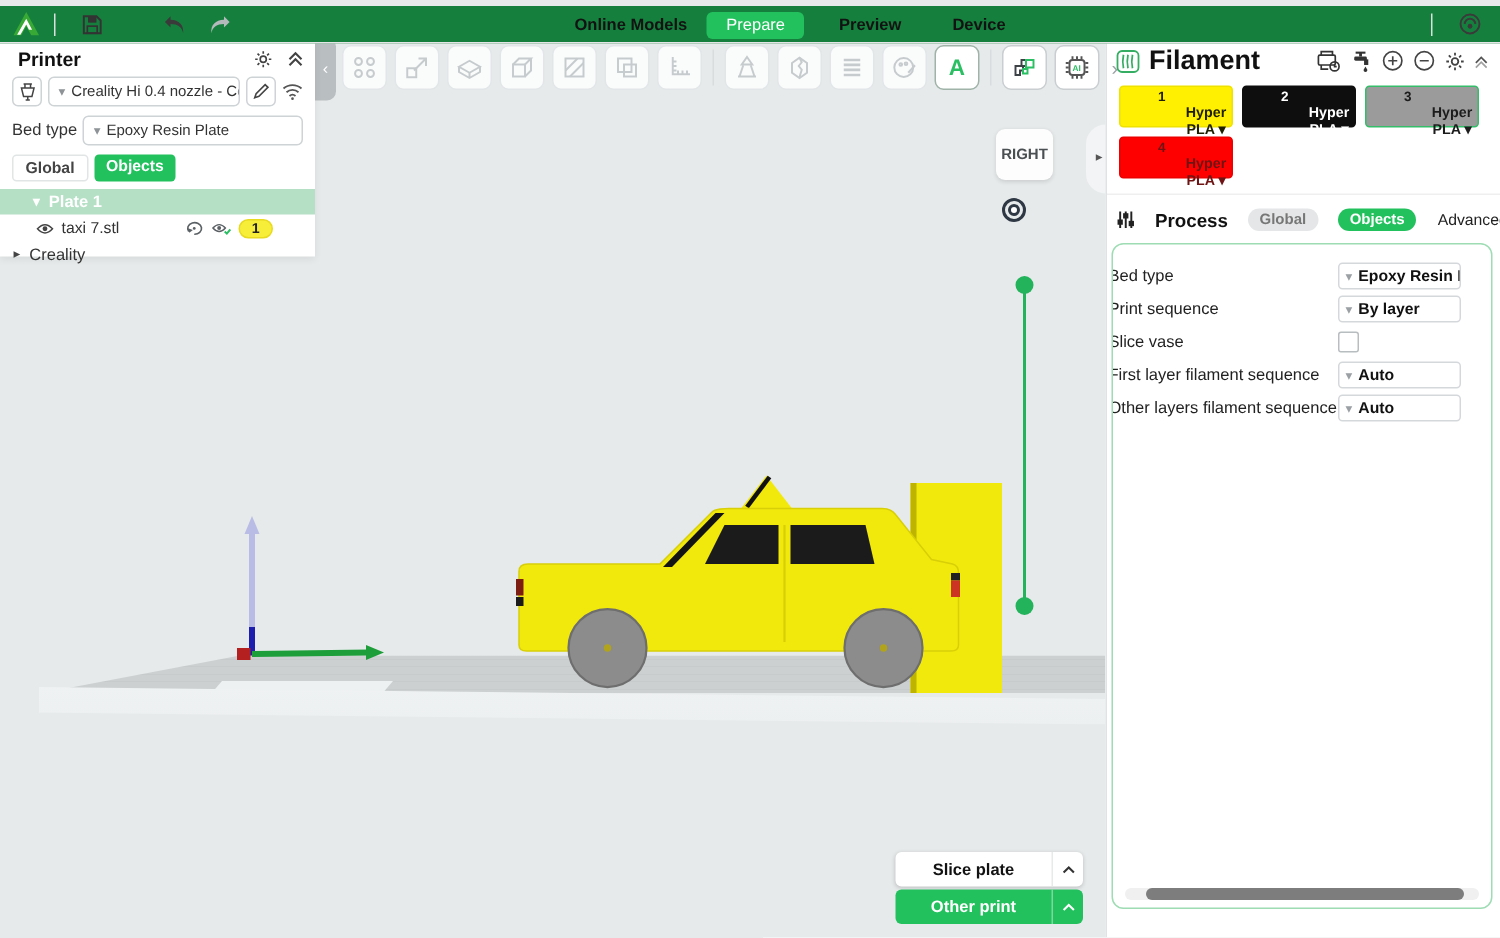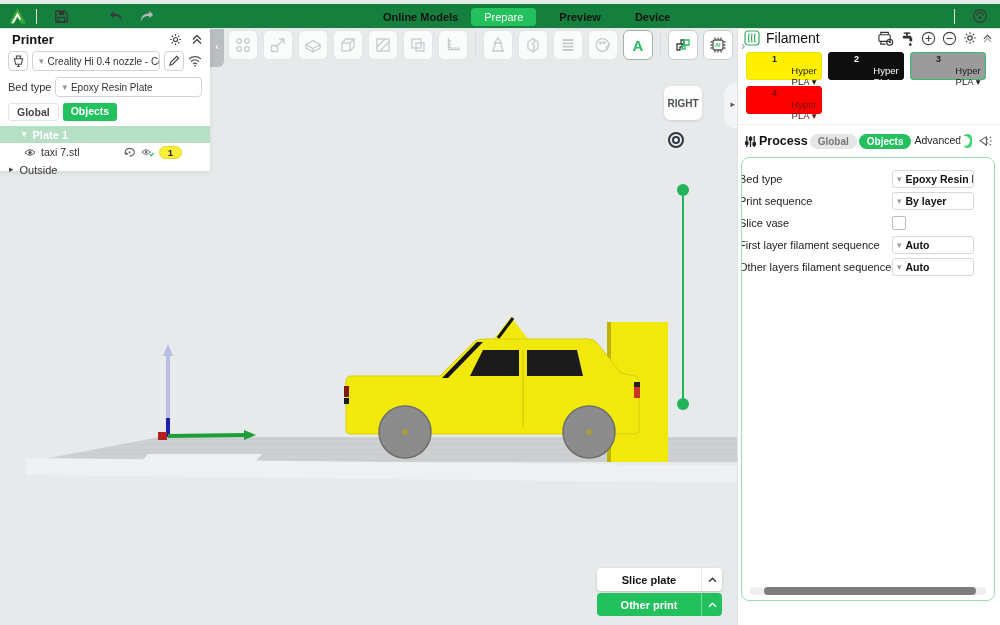--- a/index.html
+++ b/index.html
@@ -83,27 +83,27 @@
   .act-btn { position:absolute; left:597px; width:125px; height:23px; border-radius:4px; display:flex; align-items:stretch; overflow:hidden; cursor:pointer; font-size:11px; font-weight:700; }
   .act-slice { top:543px; background:#fff; color:#121212; box-shadow:0 1px 3px rgba(0,0,0,.18); }
   .act-send { top:568px; background:#22c15e; color:#fff; }
   .act-label { flex:1; display:flex; align-items:center; justify-content:center; }
   .act-seg { width:21px; display:flex; align-items:center; justify-content:center; border-left:1px solid #e7e9ea; }
   .act-send .act-seg { border-left:1px solid rgba(255,255,255,.4); }
 
   
   .rpanel { position:absolute; top:25px; left:737px; width:263px; height:600px; background:#fff; border-left:1px solid #e0e3e4; }
   .fil-header { display:flex; align-items:center; gap:6px; padding:5px 8px 3px 6px; }
-  .fil-title { font-size:14px; font-weight:400; color:#111; margin-right:auto; }
+  .fil-title { font-size:18px; font-weight:700; color:#111; margin-right:auto; }
   .hdr-ic { display:flex; align-items:center; justify-content:center; cursor:pointer; }
   .fil-grid { display:flex; flex-wrap:wrap; gap:6px; padding:3px 8px 10px 8px; border-bottom:1px solid #efefef; }
   .fil-chip { width:76px; height:28px; border-radius:3px; border:1.5px solid transparent; cursor:pointer; }
   .fil-num { display:block; font-size:9px; font-weight:700; margin:2px 0 0 25px; line-height:1.1; }
-  .fil-name { display:block; text-align:center; font-size:9.5px; font-weight:400; line-height:1.2;margin-left:40px; }
-  .proc-header { display:flex; gap:2px; padding:9px 8px 6px 6px; }
+  .fil-name { display:block; text-align:center; font-size:9.5px; font-weight:700; line-height:1.2;margin-left:40px; }
+  .proc-header { display:flex; align-items:center; gap:13px; padding:9px 8px 6px 6px; }
   .proc-title { font-size:12.5px; font-weight:700; color:#111; }
   .pill { font-size:10px; font-weight:600; padding:2px 8px; border-radius:9px; cursor:pointer; }
   .pill.global { background:#e4e6e7; color:#777; }
   .pill.objects { background:#22c15e; color:#fff; }
   .adv-label { font-size:10.5px; color:#222; margin-left:1px; }
   .toggle { width:26px; height:14px; border-radius:7px; background:#3fd473; position:relative; cursor:pointer; }
   .toggle::after { content:""; position:absolute; right:2px; top:2px; width:10px; height:10px; border-radius:50%; background:#fff; }
   .proc-box { position:relative; margin:2px 5px 0 3px; height:444px; border:1px solid #9edcb4; border-radius:8px; background:#fff; overflow:hidden; padding:10px 0 0 0; }
   .prow { display:flex; align-items:center; height:22px; padding-right:20px; }
   .plabel { font-size:11px; color:#222; white-space:nowrap; margin-left:-3px; flex:1; overflow:hidden; }
@@ -279,21 +279,21 @@
           <svg width="13" height="11" viewBox="0 0 14 11" fill="none" stroke="#5a6064" stroke-width="1">
               <path d="M1 5 Q5.5 0 10 5 Q5.5 10 1 5 Z"></path>
               <circle cx="5.5" cy="5" r="1.4" fill="#5a6064" stroke="none"></circle>
               <path d="M9.5 7.5 l1.5 1.5 l2.5 -3" stroke="#2bbf63" stroke-width="1.4"></path>
             </svg>
         </span>
         <span class="badge-1">1</span>
       </div>
       <div class="tree-outside">
         <span class="tri dark">▸</span>
-        <span>Outside</span>
+        <span>Creality</span>
       </div>
     </div>
     <div class="lp-handle">
       <span>‹</span>
     </div>
 
     <div class="toolbar">
       <span class="ticon">
           <svg width="20" height="20" viewBox="0 0 20 20">
             <circle cx="6" cy="6" r="2.3"></circle>

